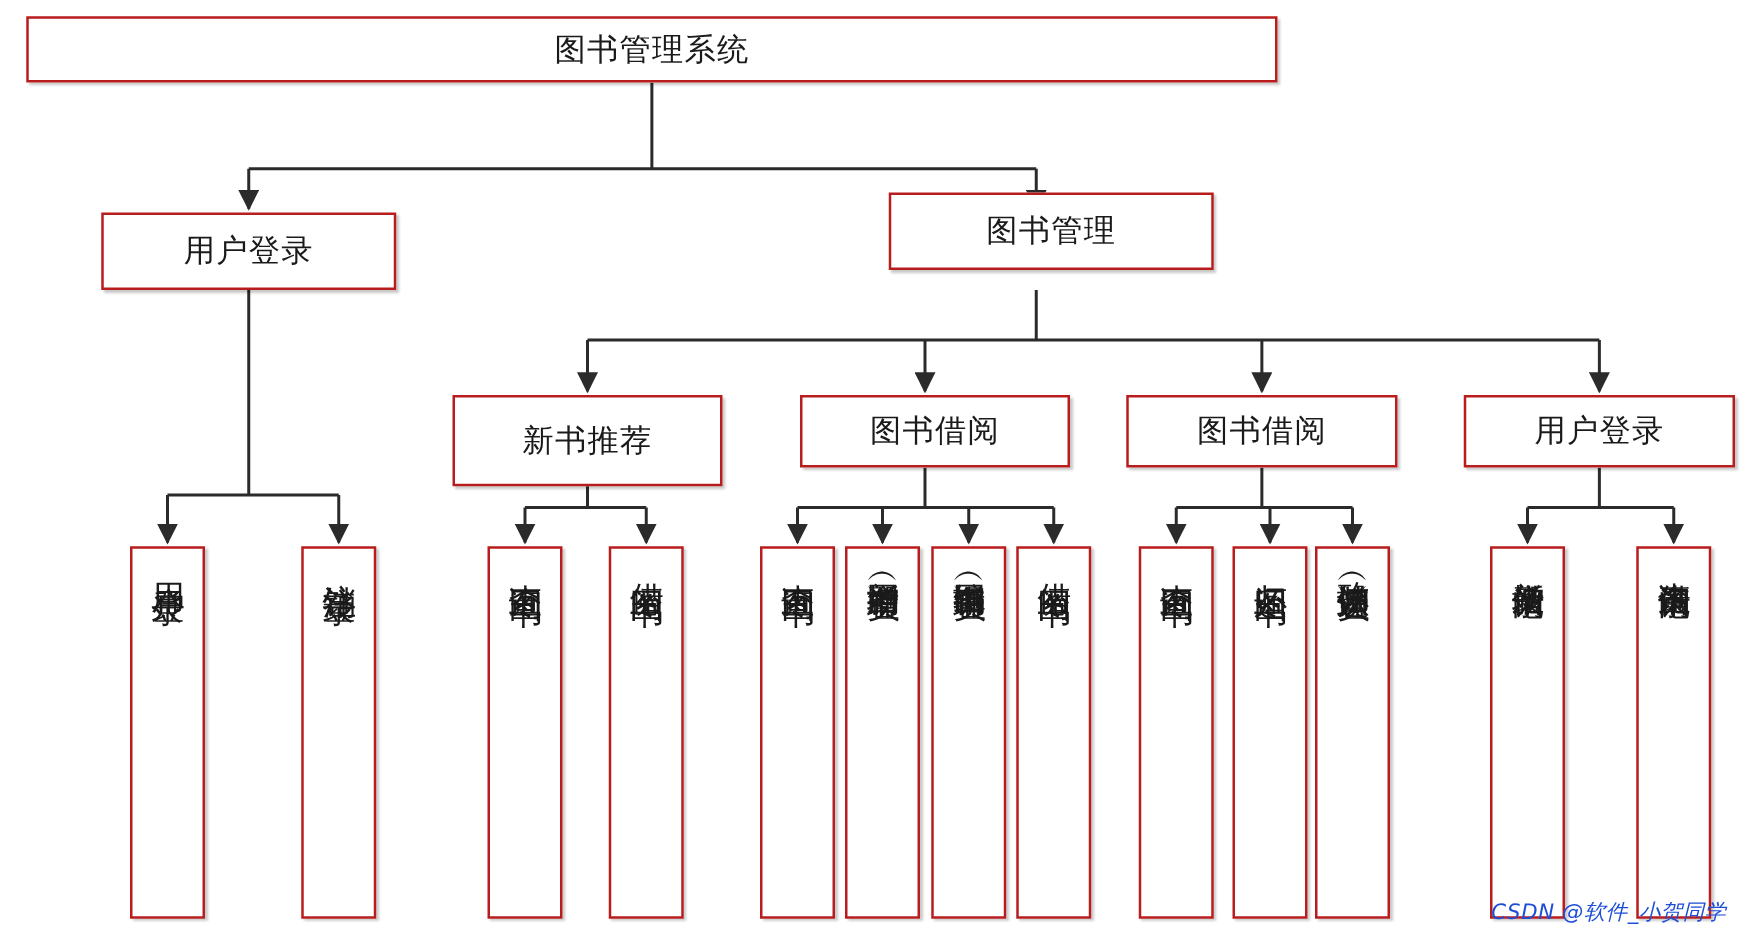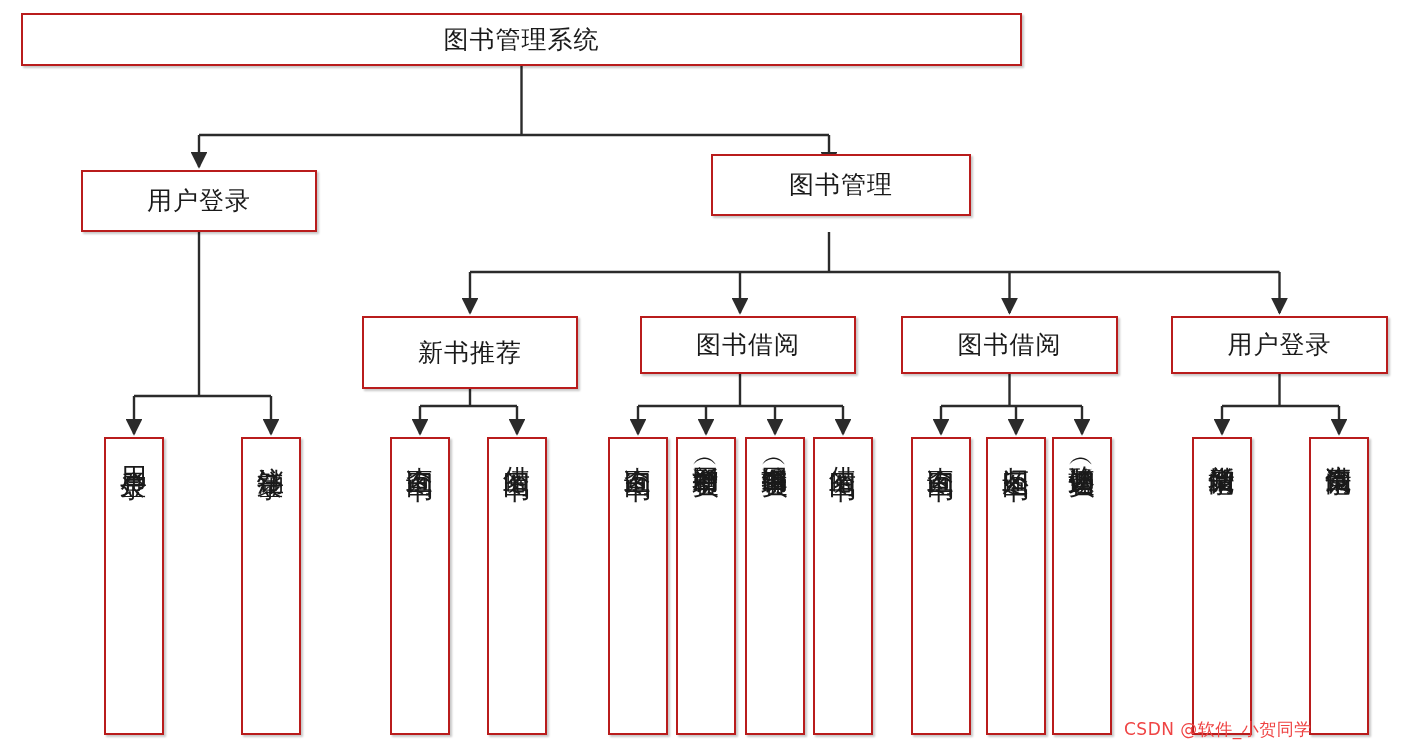--- a/index.html
+++ b/index.html
@@ -179,15 +179,15 @@
         <span class="label">确认归还（管理员）</span>
       </div>
       <div class="node vert tall" style="left: 1192px; top: 437px; width: 60px; height: 298px;">
         <span class="label">新增借阅记录</span>
       </div>
       <div class="node vert tall" style="left: 1309px; top: 437px; width: 60px; height: 298px;">
         <span class="label">查询借阅记录</span>
       </div>
     </div>
 
-  <div class="watermark" style="left: 1124px; top: 718px; color: #ef4444;">CSDN @软件_小贺同学</div>
+  <div class="watermark" style="left: 1193px; top: 718px; color: #1d4ed8; font-style: italic;">CSDN @软件_小贺同学</div>
 
 </div>
 
 </body></html>

